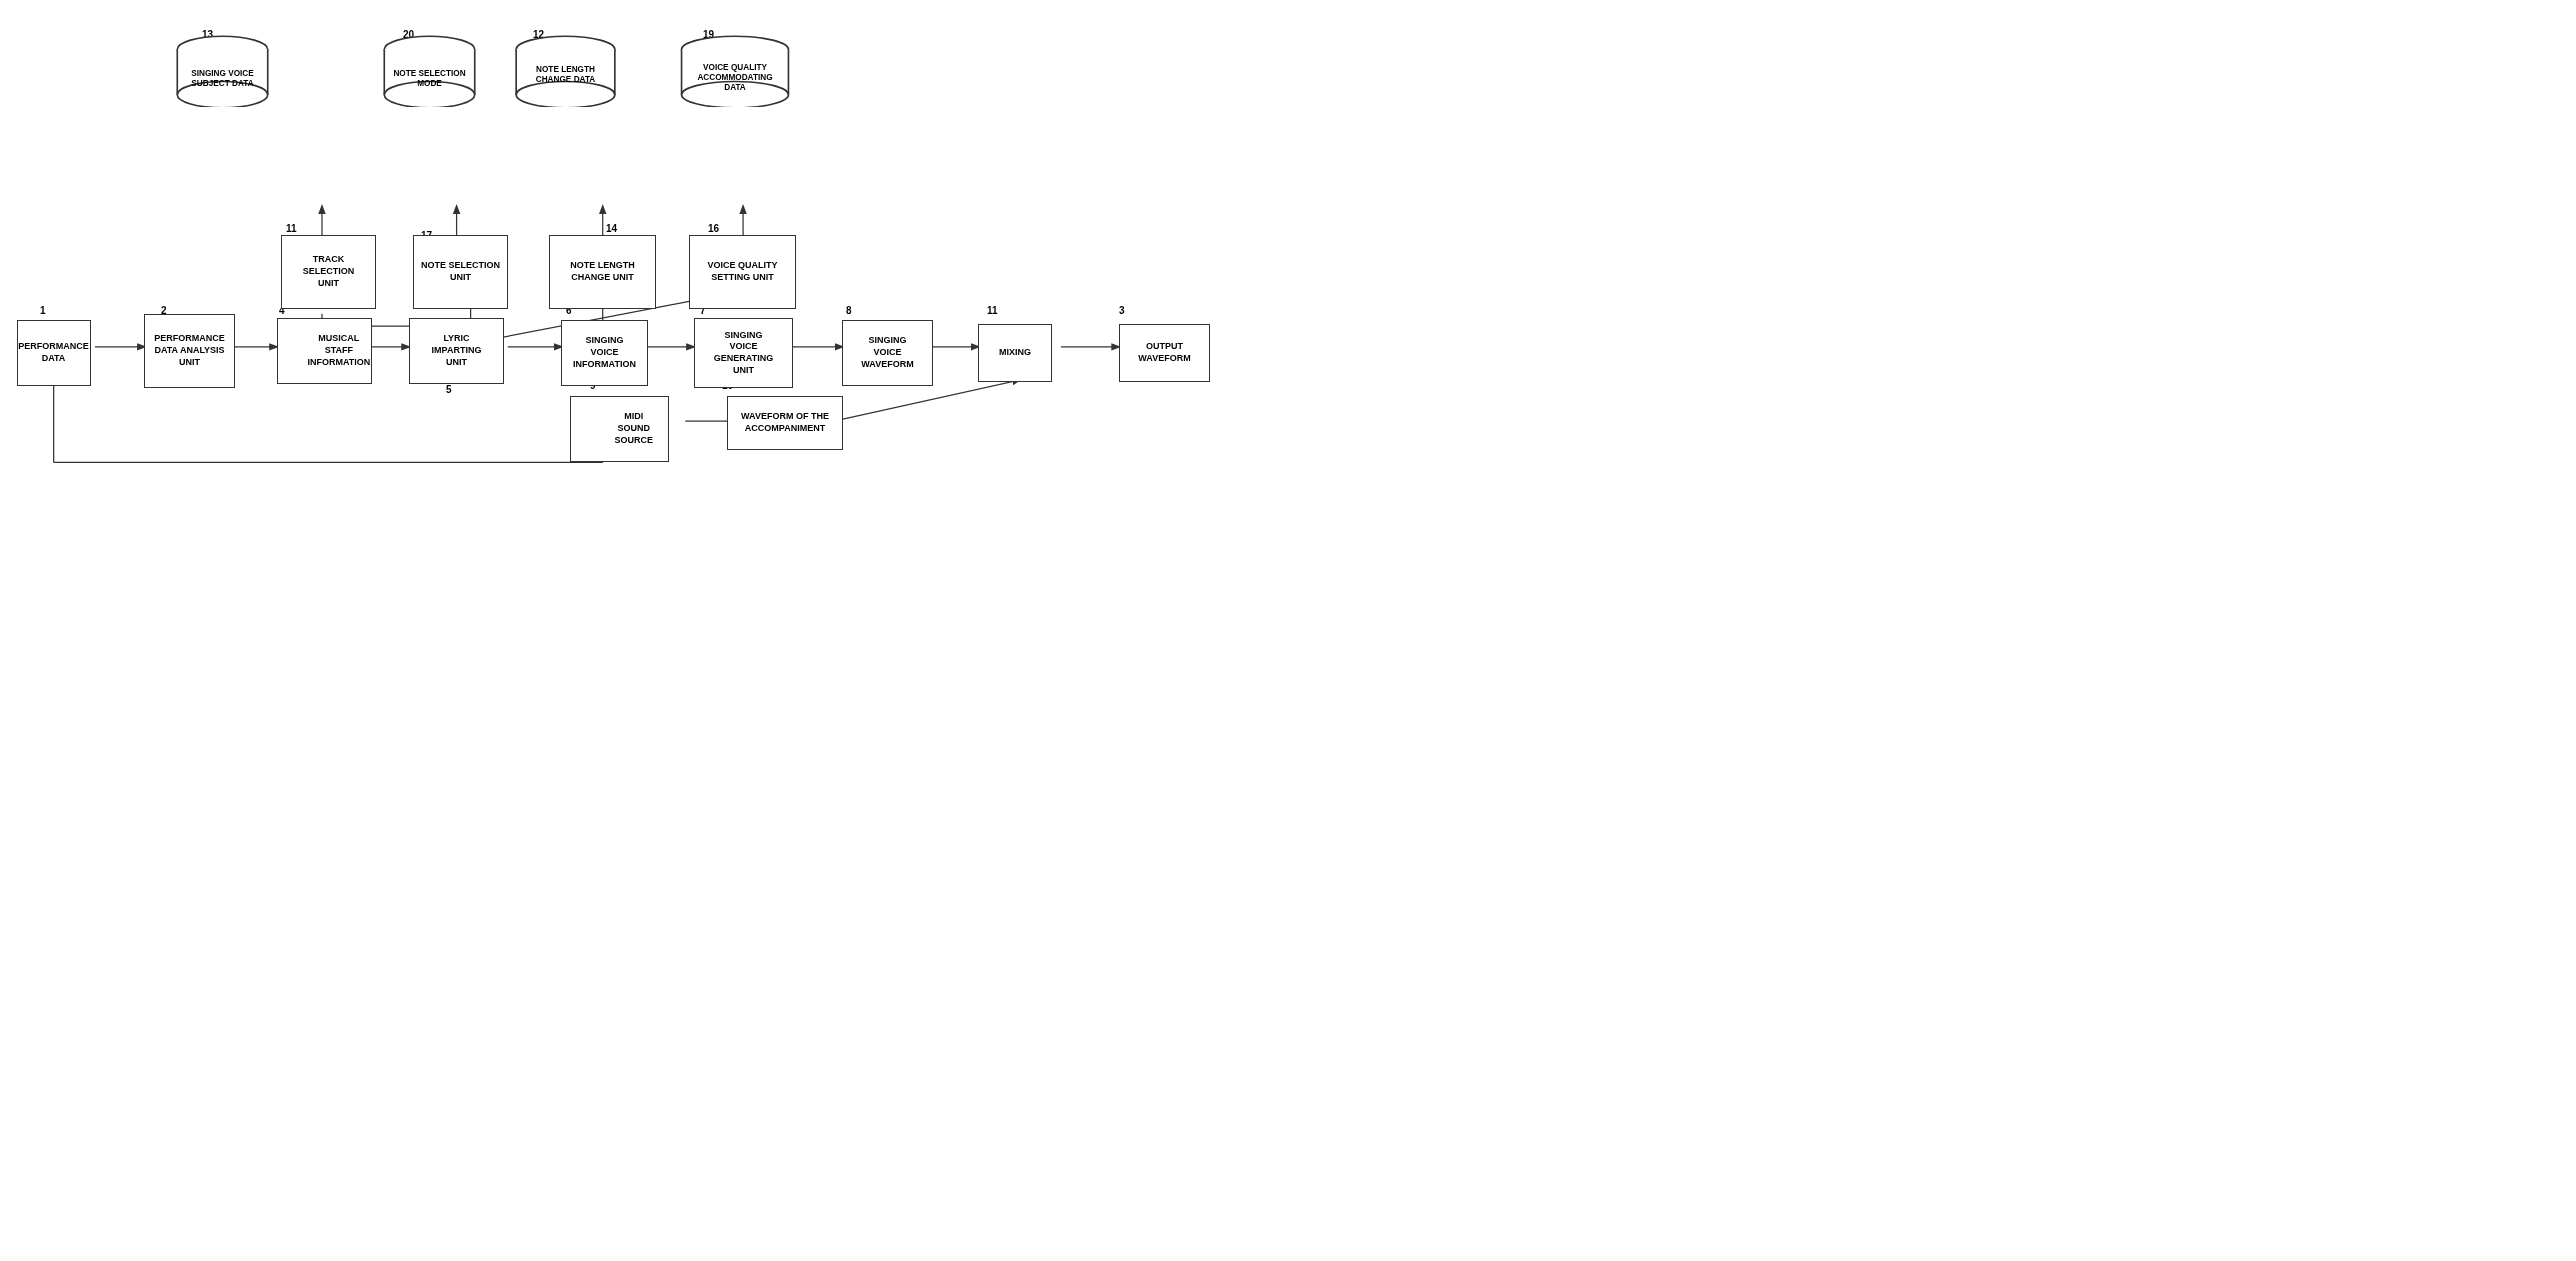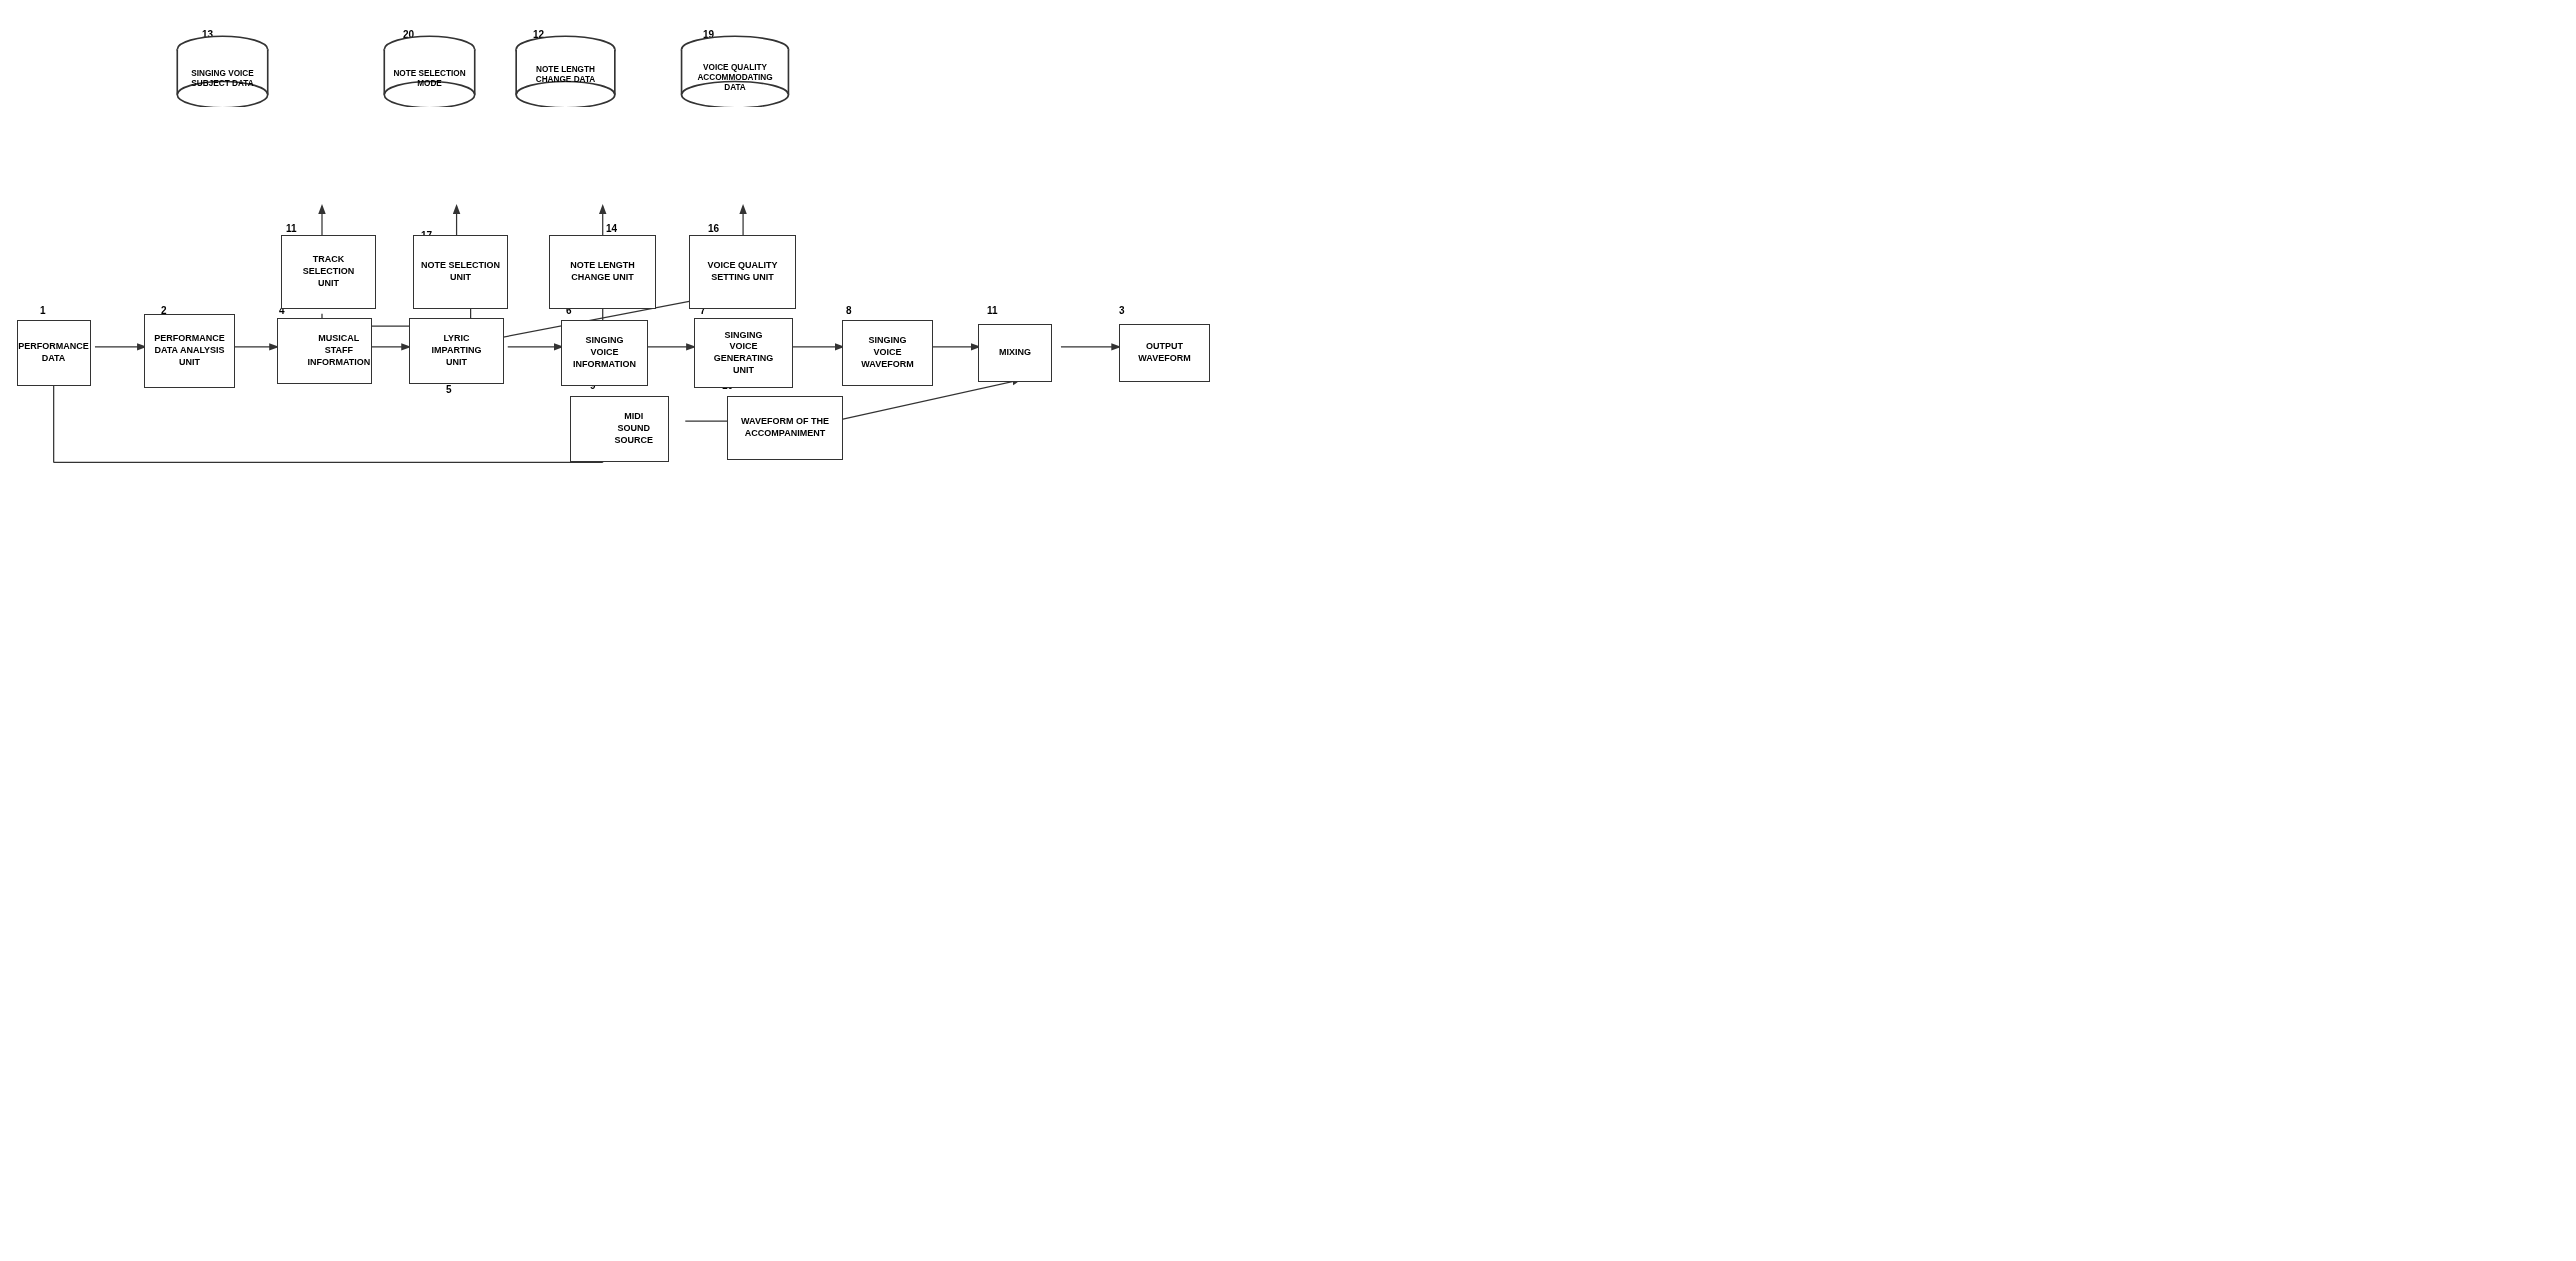--- a/index.html
+++ b/index.html
@@ -219,18 +219,18 @@
   </div>
 
   <div class="box" style="left:1119px;top:324px;width:91px;height:58px;">
     <span>OUTPUT<br>WAVEFORM</span>
   </div>
 
   <div class="box" style="left:570px;top:396px;width:99px;height:66px;padding-left:32px;">
     <span>MIDI<br>SOUND SOURCE</span>
   </div>
 
-  <div class="box" style="left:727px;top:396px;width:116px;height:64px;">
+  <div class="box" style="left:727px;top:396px;width:116px;height:54px;">
     <span>WAVEFORM OF THE<br>ACCOMPANIMENT</span>
   </div>
 
 </div>
 
 
 </body></html>

